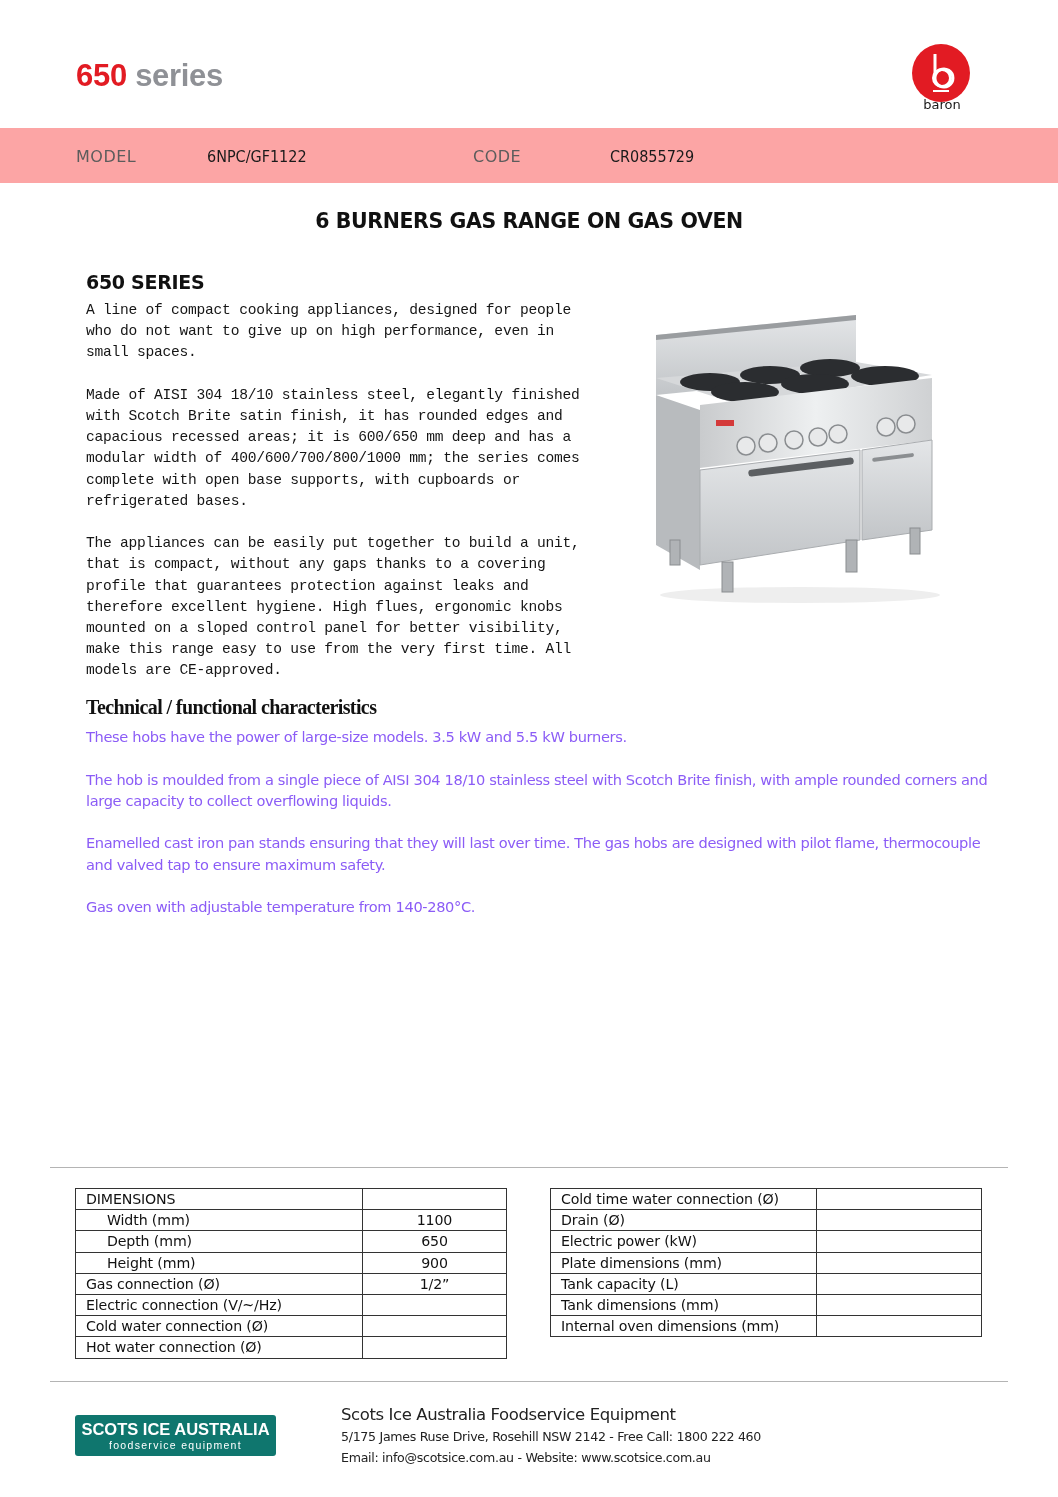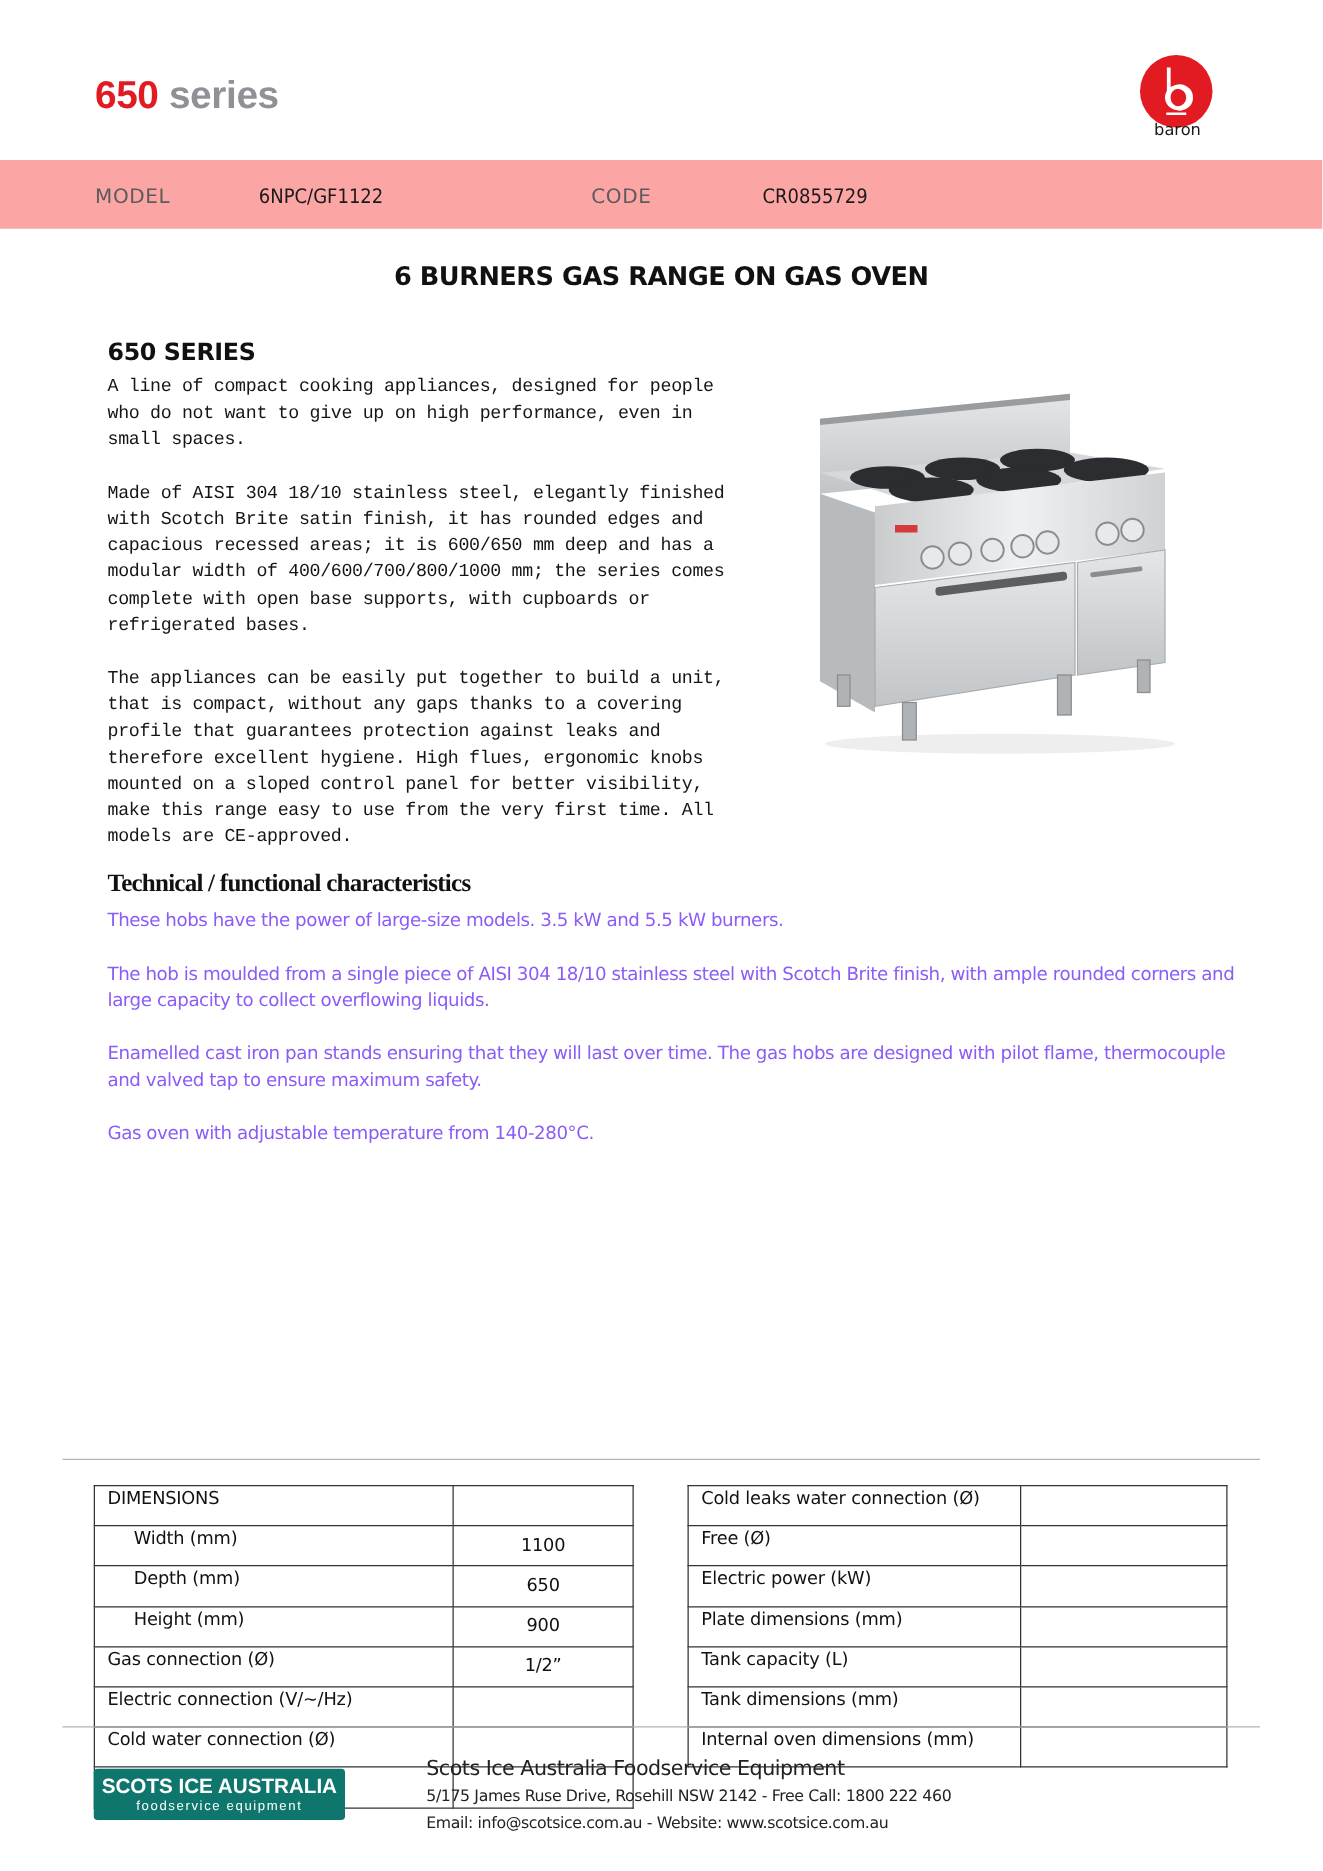--- a/index.html
+++ b/index.html
@@ -66,21 +66,21 @@
 
   .hr { height: 0; border-top: 1.5px solid #b4b4b4; }
   .hr-top { left: 50px; top: 1167px; width: 958px; }
   .hr-bottom { left: 50px; top: 1381px; width: 958px; }
 
   table.spec {
     position: absolute; border-collapse: collapse;
     font-family: "DejaVu Sans", sans-serif; font-size: 14.2px; color: #111;
   }
   table.spec td {
-    border: 1px solid #333; height: 20.2px; padding: 0 0 11px 10px; line-height: 20px;
+    border: 1px solid #333; height: 20.2px; padding: 0 0 0 10px; line-height: 20px;
     white-space: nowrap; letter-spacing: -0.15px;
   }
   table.spec td.val { text-align: center; padding: 0; }
   table.spec td.indent { padding-left: 31px; }
   .spec-left { left: 75px; top: 1188px; width: 432px; }
   .spec-left td.key { width: 255px; }
   .spec-right { left: 550px; top: 1188px; width: 432px; }
   .spec-right td.key { width: 255px; }
 
   .footer-logo {
@@ -242,25 +242,25 @@
       </tr>
       <tr>
         <td class="key">Hot water connection (Ø)</td>
         <td class="val"></td>
       </tr>
     </tbody>
 </table>
 <table class="spec spec-right">
   <tbody id="spec-right-body">
       <tr>
-        <td class="key">Cold leaks water connection (Ø)</td>
-        <td class="val"></td>
-      </tr>
-      <tr>
-        <td class="key">Free (Ø)</td>
+        <td class="key">Cold time water connection (Ø)</td>
+        <td class="val"></td>
+      </tr>
+      <tr>
+        <td class="key">Drain (Ø)</td>
         <td class="val"></td>
       </tr>
       <tr>
         <td class="key">Electric power (kW)</td>
         <td class="val"></td>
       </tr>
       <tr>
         <td class="key">Plate dimensions (mm)</td>
         <td class="val"></td>
       </tr>

